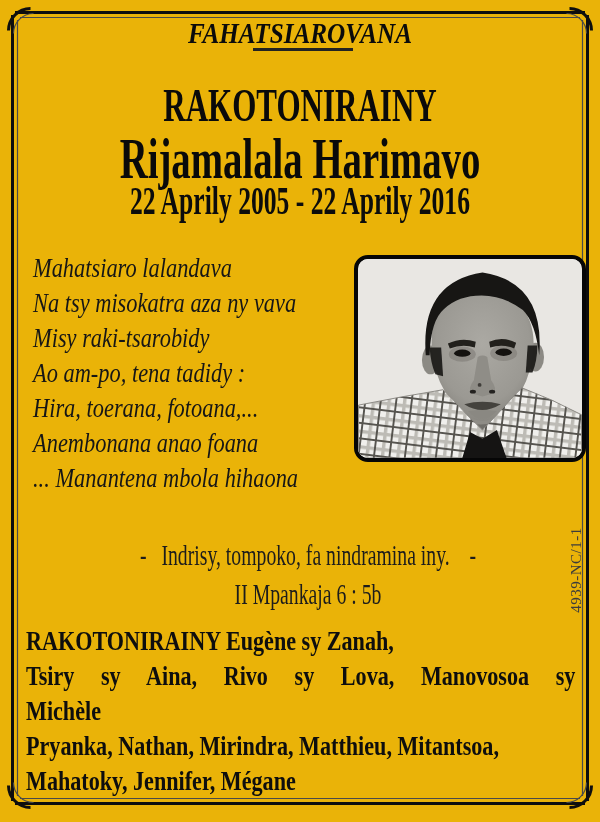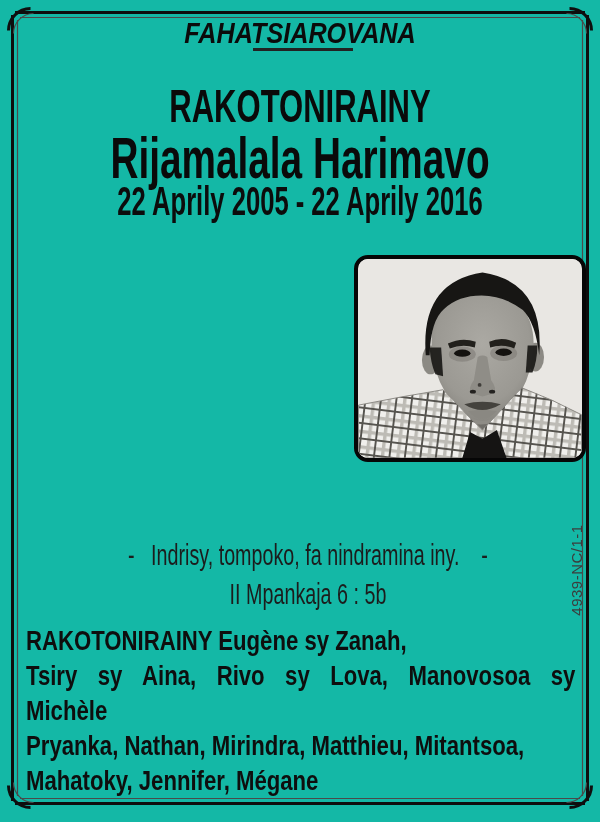--- a/index.html
+++ b/index.html
@@ -1,18 +1,18 @@
 <!DOCTYPE html>
 <html><head>
 <meta charset="utf-8">
 <style>
   html,body{margin:0;padding:0;background:#ffffff;}
   .page{
-    position:relative;width:600px;height:822px;background:#14b8a6;
-    font-family:Liberation Sans, sans-serif;color:#151515;overflow:hidden;
+    position:relative;width:600px;height:822px;background:#eab308;
+    font-family:Liberation Serif, serif;color:#151515;overflow:hidden;
   }
   .frame{position:absolute;left:0;top:0;width:600px;height:822px;pointer-events:none;}
 
   .header-title{
     position:absolute;left:0;right:0;top:17px;text-align:center;
     font-style:italic;font-weight:bold;font-size:30px;line-height:32px;color:#0b0b0b;
     transform:scaleX(0.84);
   }
   .header-underline{
     position:absolute;left:50%;top:48px;width:100px;height:2.5px;margin-left:-47px;
@@ -98,20 +98,29 @@
     </g>
   </svg>
 
   <div class="header-title">FAHATSIAROVANA</div>
   <div class="header-underline"></div>
 
   <div class="surname">RAKOTONIRAINY</div>
   <div class="given-names">Rijamalala Harimavo</div>
   <div class="life-dates">22 Aprily 2005 - 22 Aprily 2016</div>
 
+  <div class="poem">
+      <div class="poem-line">Mahatsiaro lalandava</div>
+      <div class="poem-line">Na tsy misokatra aza ny vava</div>
+      <div class="poem-line">Misy raki-tsarobidy</div>
+      <div class="poem-line">Ao am-po, tena tadidy :</div>
+      <div class="poem-line">Hira, toerana, fotoana,...</div>
+      <div class="poem-line">Anembonana anao foana</div>
+      <div class="poem-line">... Manantena mbola hihaona</div>
+    </div>
 
   <div class="photo" aria-label="black-and-white portrait photo of a young man in a plaid shirt">
     <svg viewBox="0 0 232 207">
       <defs>
         <pattern id="plaid" width="16" height="16" patternUnits="userSpaceOnUse" patternTransform="rotate(7)">
           <rect width="16" height="16" fill="#f0efec"></rect>
           <rect x="0" y="0" width="16" height="3.5" fill="#bdbbb5"></rect>
           <rect x="0" y="0" width="3.5" height="16" fill="#bdbbb5"></rect>
           <rect x="0" y="8" width="16" height="2" fill="#56544f"></rect>
           <rect x="8" y="0" width="2" height="16" fill="#56544f"></rect>

